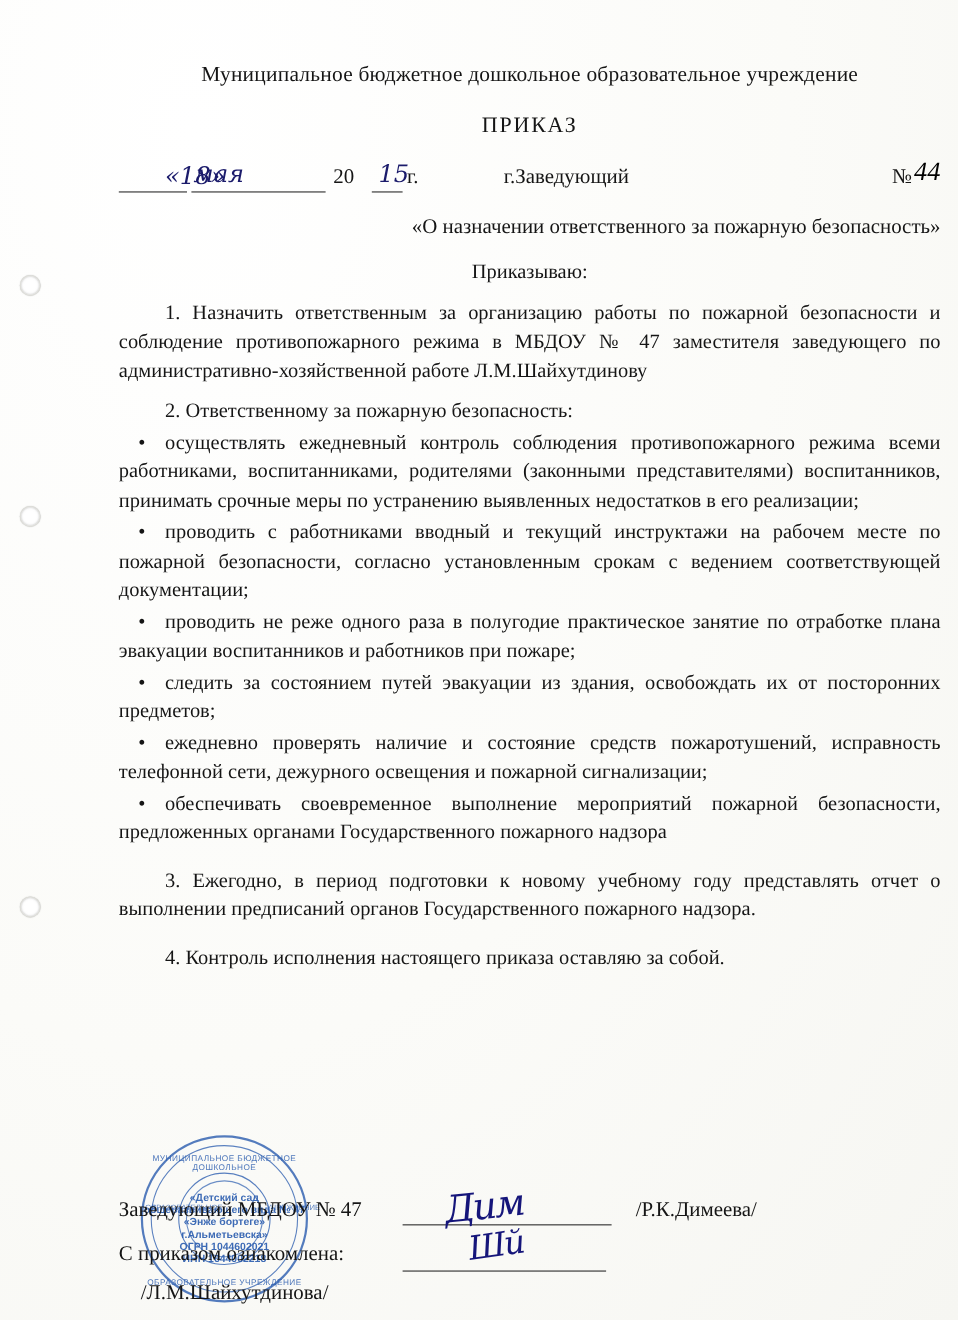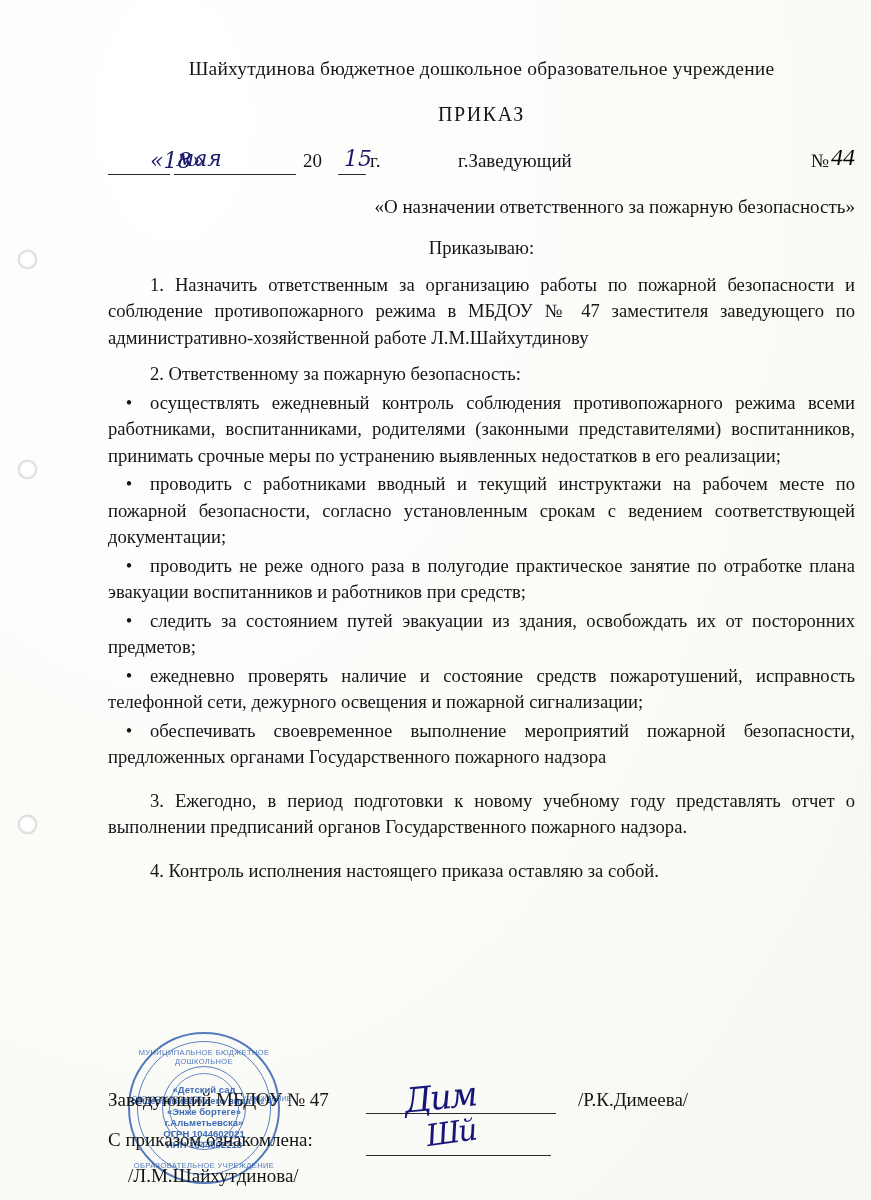--- a/index.html
+++ b/index.html
@@ -302,21 +302,21 @@
 
 <div class="page">
   <div class="paper-tint"></div>
 
   <div class="hole h1"></div>
   <div class="hole h2"></div>
   <div class="hole h3"></div>
 
   <div class="content">
 
-    <div class="head-line">Шайхутдинова бюджетное дошкольное образовательное учреждение</div>
+    <div class="head-line">Муниципальное бюджетное дошкольное образовательное учреждение</div>
 
     <div class="doc-type">ПРИКАЗ</div>
 
     <div class="dateline">
       <span class="dl-day">
         <span class="hand">«</span><span class="hand">18</span><span class="hand">»</span>
       </span>
       <span class="dl-month hand">мая</span>
       <span class="dl-year">20</span>
       <span class="dl-yy hand">15</span>
@@ -337,21 +337,21 @@
     <div class="para indent sect">1. Назначить ответственным за организацию работы по пожарной безопасности и соблюдение противопожарного режима в МБДОУ № 47 заместителя заведующего по административно-хозяйственной работе Л.М.Шайхутдинову</div>
     <div class="para indent sect">2. Ответственному за пожарную безопасность:</div>
 
     <div class="bullet-item">
       <span class="bd">•</span><span>осуществлять ежедневный контроль соблюдения противопожарного режима всеми работниками, воспитанниками, родителями (законными представителями) воспитанников, принимать срочные меры по устранению выявленных недостатков в его реализации;</span>
     </div>
     <div class="bullet-item">
       <span class="bd">•</span><span>проводить с работниками вводный и текущий инструктажи на рабочем месте по пожарной безопасности, согласно установленным срокам с ведением соответствующей документации;</span>
     </div>
     <div class="bullet-item">
-      <span class="bd">•</span><span>проводить не реже одного раза в полугодие практическое занятие по отработке плана эвакуации воспитанников и работников при средств;</span>
+      <span class="bd">•</span><span>проводить не реже одного раза в полугодие практическое занятие по отработке плана эвакуации воспитанников и работников при пожаре;</span>
     </div>
     <div class="bullet-item">
       <span class="bd">•</span><span>следить за состоянием путей эвакуации из здания, освобождать их от посторонних предметов;</span>
     </div>
     <div class="bullet-item">
       <span class="bd">•</span><span>ежедневно проверять наличие и состояние средств пожаротушений, исправность телефонной сети, дежурного освещения и пожарной сигнализации;</span>
     </div>
     <div class="bullet-item">
       <span class="bd">•</span><span>обеспечивать своевременное выполнение мероприятий пожарной безопасности, предложенных органами Государственного пожарного надзора</span>
     </div>

